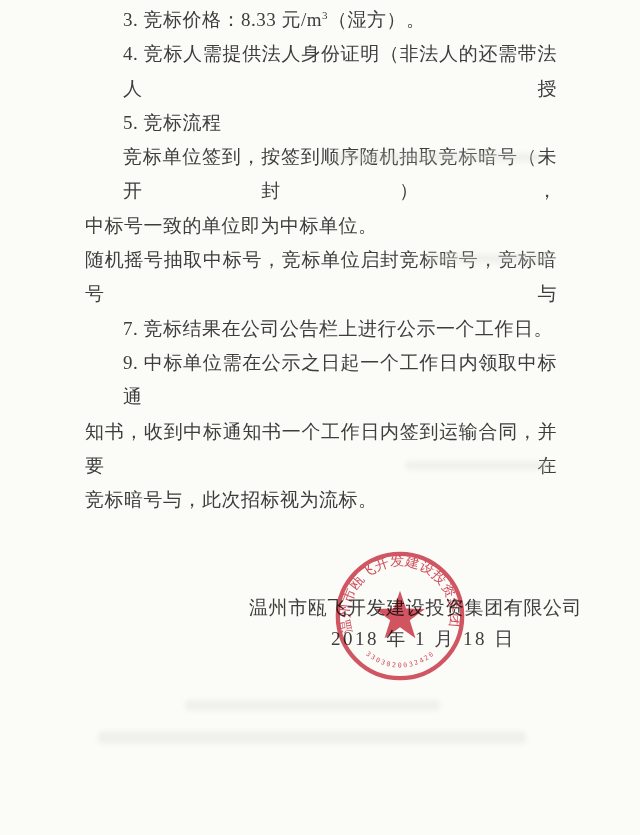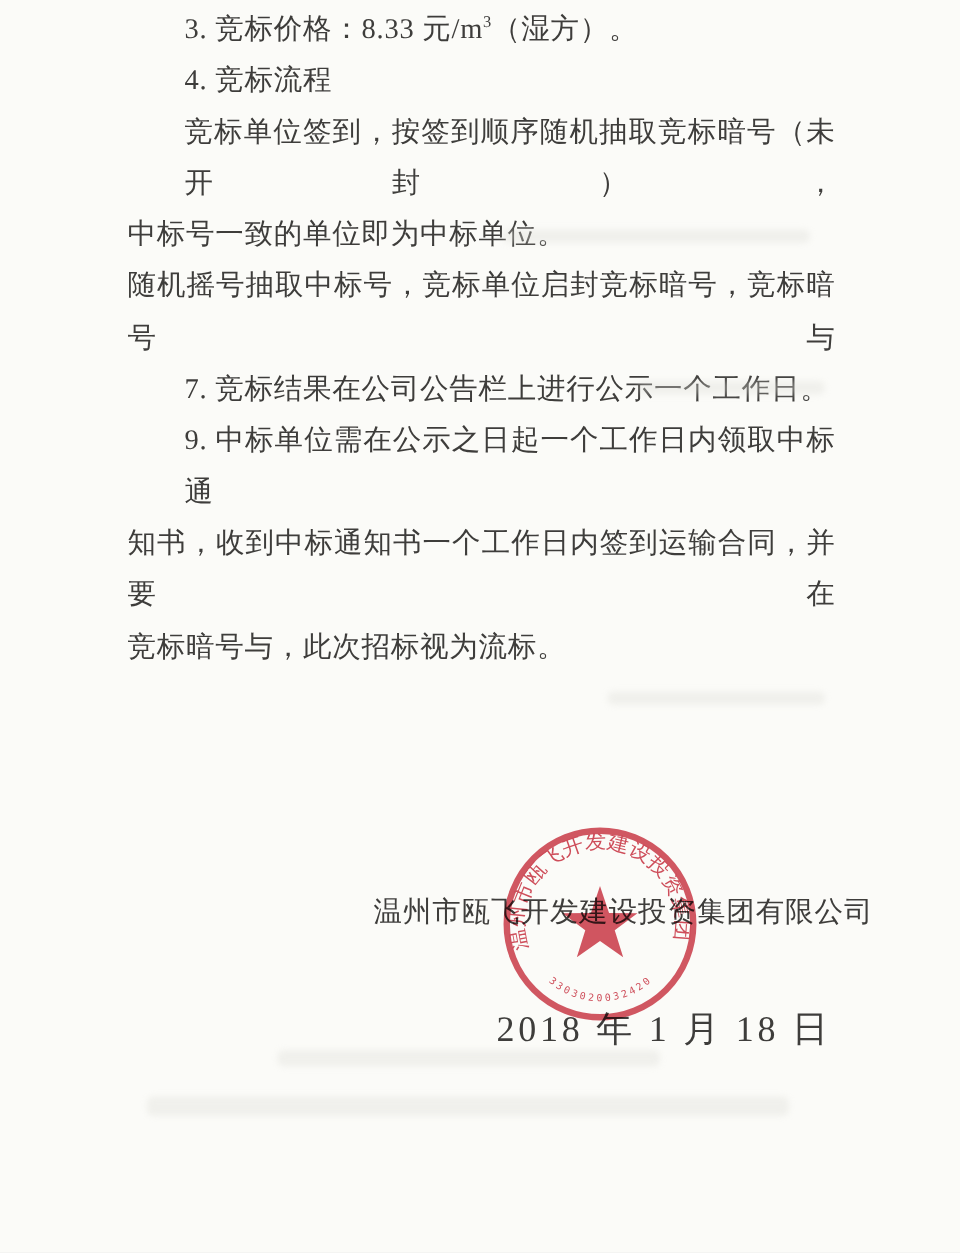--- a/index.html
+++ b/index.html
@@ -38,24 +38,23 @@
     top: 595px;
     left: 249px;
     font-size: 19px;
     letter-spacing: 0.6px;
     white-space: nowrap;
   }
   .signature-date {
     position: absolute;
     top: 626px;
     left: 331px;
-    font-size: 24px;
+    font-size: 19px;
     letter-spacing: 2.5px;
     white-space: nowrap;
-    margin-top: 44px;
   }
   .seal {
     position: absolute;
     left: 332px;
     top: 548px;
     width: 136px;
     height: 136px;
     mix-blend-mode: multiply;
     opacity: 0.92;
   }
@@ -72,21 +71,22 @@
   .a4 { top: 254px; left: 425px; width: 125px; height: 9px; }
   .a5 { top: 461px; left: 405px; width: 145px; height: 9px; }
 </style>
 </head>
 <body>
 
 <div class="page">
 
   <div class="doc-body">
     <div class="line indent"><span>3. 竞标价格：8.33 元/m</span><sup>3</sup><span>（湿方）。</span></div>
-    <div class="line indent">4. 竞标流程</div>
+    <div class="line indent fill">4. 竞标人需提供法人身份证明（非法人的还需带法人授</div>
+    <div class="line indent">5. 竞标流程</div>
     <div class="line indent fill">竞标单位签到，按签到顺序随机抽取竞标暗号（未开封），</div>
     <div class="line">中标号一致的单位即为中标单位。</div>
     <div class="line fill">随机摇号抽取中标号，竞标单位启封竞标暗号，竞标暗号与</div>
     <div class="line indent">7. 竞标结果在公司公告栏上进行公示一个工作日。</div>
     <div class="line indent fill">9. 中标单位需在公示之日起一个工作日内领取中标通</div>
     <div class="line fill">知书，收到中标通知书一个工作日内签到运输合同，并要在</div>
     <div class="line">竞标暗号与，此次招标视为流标。</div>
   </div>
 
   <div class="signature-company">温州市瓯飞开发建设投资集团有限公司</div>

